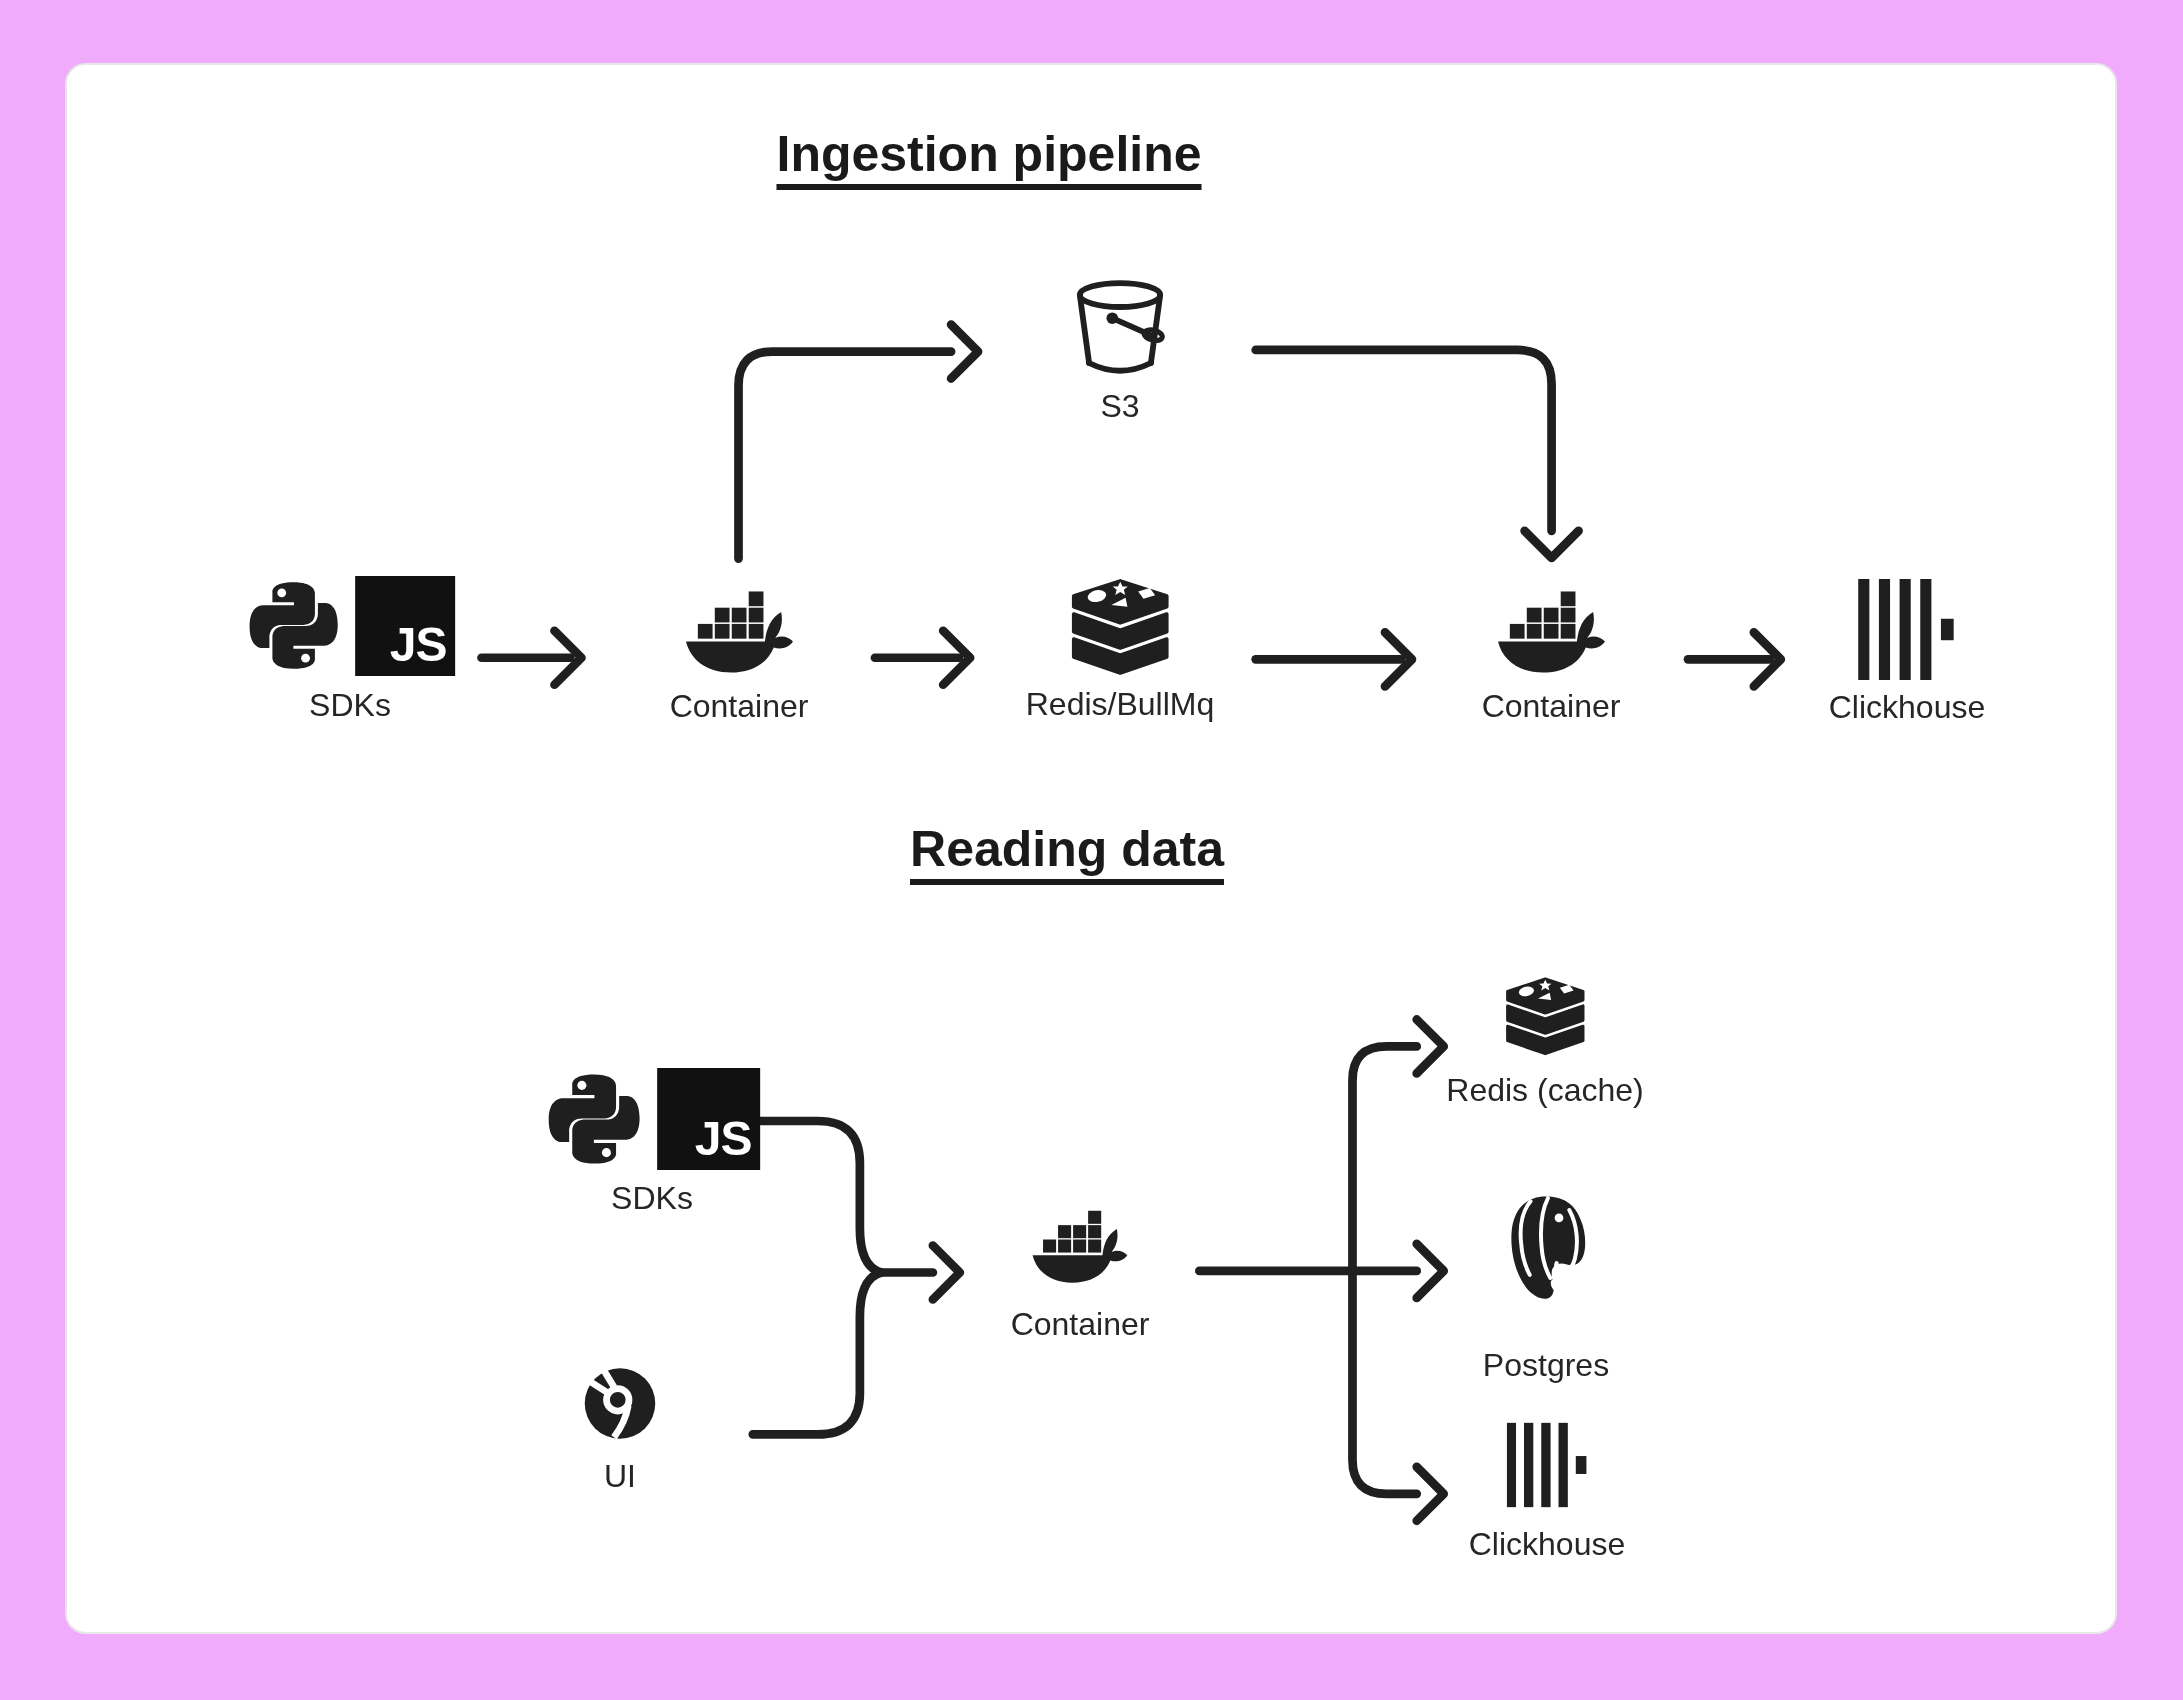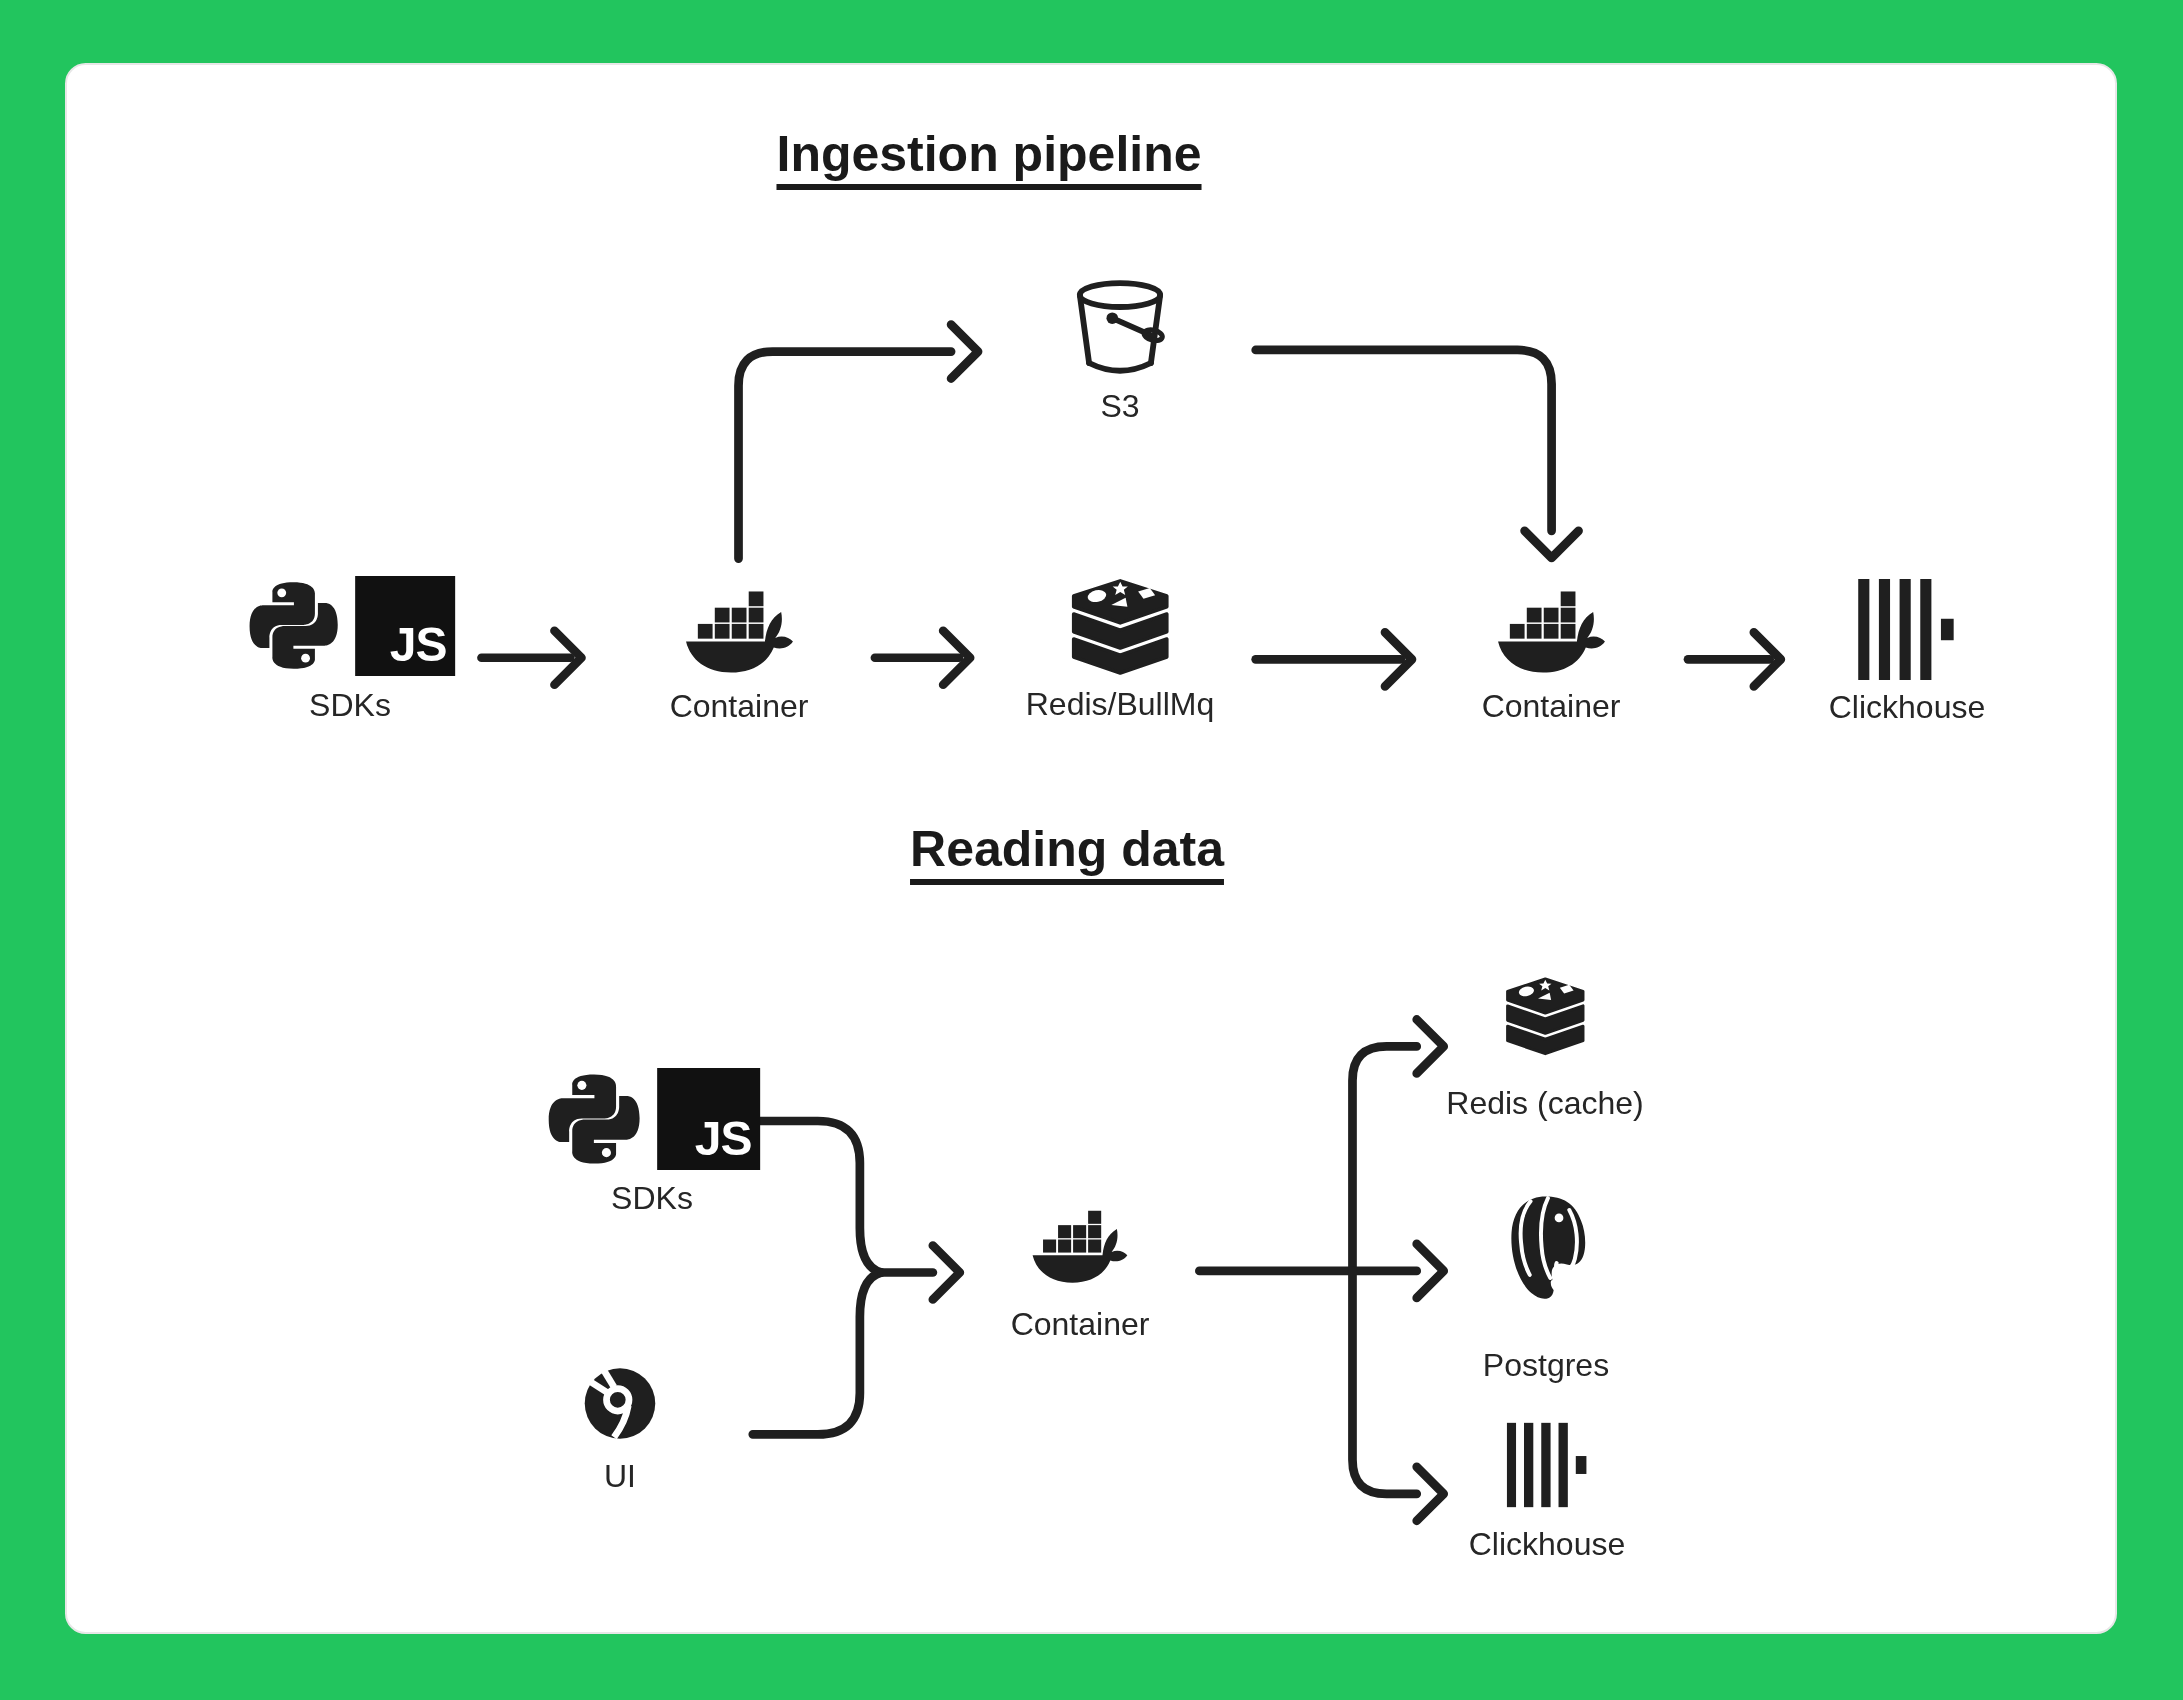--- a/index.html
+++ b/index.html
@@ -1,16 +1,16 @@
 <!DOCTYPE html>
 <html style="font-size:12.7px"><head>
 <meta charset="utf-8">
 <style>
   html,body{margin:0;padding:0;background:#ffffff;}
-  .canvas{position:relative;width:2183px;height:1701px;background:#22c55e;
+  .canvas{position:relative;width:2183px;height:1701px;background:#f0abfc;
           font-family:"Liberation Sans",sans-serif;overflow:hidden;}
   .card{position:absolute;left:65px;top:63px;width:2052px;height:1571px;
         background:#ffffff;border:2.4px solid #e7e7e7;border-radius:20.6px;box-sizing:border-box;}
   .section-title{position:absolute;transform:translateX(-50%);white-space:nowrap;
         font-size:50px;font-weight:700;color:#1a1a1a;
         text-decoration:underline;text-decoration-thickness:5.6px;text-underline-offset:12.7px;}
   .node{position:absolute;display:flex;flex-direction:column;align-items:center;
         transform:translateX(-50%);}
   .node .label{font-size:32px;color:#262626;white-space:nowrap;line-height:1.05;}
   .icon-row{display:flex;align-items:center;gap:12.7px;}
@@ -215,21 +215,21 @@
         <path d="M10,42 L62,60 L114,42 L114,62 L62,80 L10,62 Z"></path>
         <path d="M10,70 L62,88 L114,70 L114,90 L62,108 L10,90 Z"></path>
       </g>
       <g fill="#fff">
         <path d="M62,6 L64.6,11.2 L70.5,11.4 L66,15 L67.6,20.8 L62,17.5 L56.4,20.8 L58,15 L53.5,11.4 L59.4,11.2 Z"></path>
         <ellipse cx="36" cy="22" rx="10.5" ry="6.5" transform="rotate(-12 36 22)"></ellipse>
         <path d="M82,17 L95,13 L101,21 L88,25 Z"></path>
         <path d="M52,32 L68,24 L70,34 Z"></path>
       </g>
     </svg>
-    <div class="label" style="margin-top:24px;">Redis (cache)</div>
+    <div class="label" style="margin-top:11px;">Redis (cache)</div>
   </div>
 
   <div class="node" style="left:1546px;top:1190px;gap:40px;">
     <svg width="87" height="116" viewBox="0 0 110 140">
       <path fill="#1f1f1f" d="M54,5 C28,5 13,23 11,50 C9,80 19,112 36,127 C44,134 55,137 61,131 C65,127 65,120 63,112 C61,103 61,97 65,93 C69,89 75,89 81,91 C91,94 99,89 102,79 C106,66 104,48 99,36 C91,13 75,5 54,5 Z"></path>
       <g stroke="#fff" stroke-width="5" fill="none" stroke-linecap="round">
         <path d="M35,11 C25,23 21,42 23,63 C24,78 28,93 34,104"></path>
         <path d="M57,7 C49,23 47,47 49,69 C50,83 54,97 60,108"></path>
         <path d="M84,22 C94,40 96,64 91,84 C88,95 82,101 74,100 C68,99 66,94 68,89"></path>
         <path d="M63,113 C63,121 69,126 77,124"></path>

